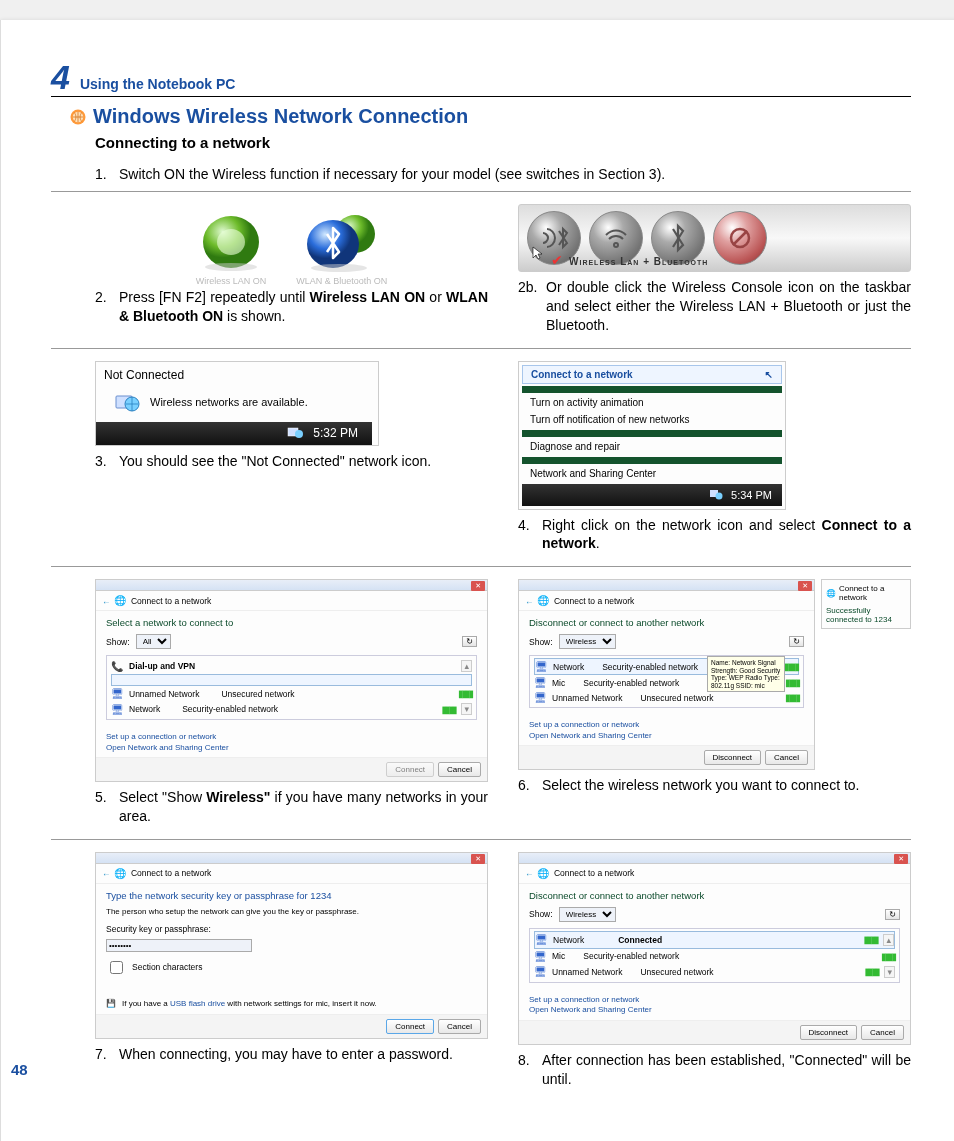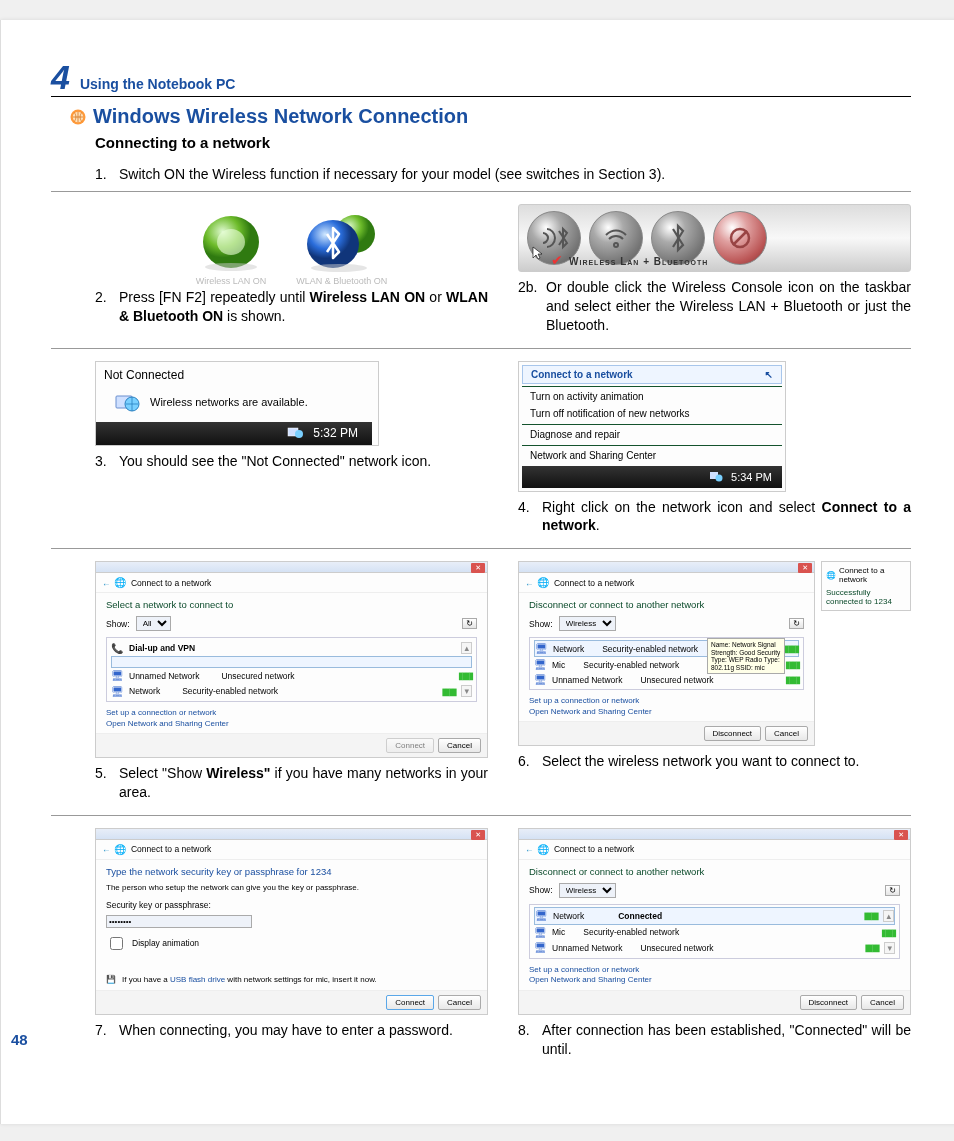--- a/index.html
+++ b/index.html
@@ -181,21 +181,21 @@
   }
 
   
   .fig4 { padding:3px; width: 260px;}
   .fig4 .menu-item {
     padding: 3px 8px;
     font-size: 10px;
     background: #fdfdfd;
   }
   .fig4 .menu-item.first { font-weight: bold; color:#1a4fa0; border:1px solid #a8c6eb; background:#eef5ff; display:flex; justify-content:space-between; align-items:center;}
-  .fig4 .menu-item.group-top { border-top:1px solid #14532d; margin-top:2px; padding-top:4px;}
+  .fig4 .menu-item.group-top { border-top:7px solid #14532d; margin-top:2px; padding-top:4px;}
   .fig4 .tray {
     background: linear-gradient(#333,#111);
     color:#fff;
     display:flex;
     justify-content:flex-end;
     align-items:center;
     gap:8px;
     padding: 4px 10px;
     font-size:11px;
     margin-top:2px;
@@ -245,21 +245,21 @@
   .dlg .row .bars { margin-left:auto; color:#3b3; font-size:10px; letter-spacing:-2px;}
   .dlg select, .dlg input[type=text], .dlg input[type=password]{
     font-size:8px;
     border:1px solid #aaa;
     background:#eef2f9;
     padding:1px 2px;
   }
   .dlg .links {
     font-size:8px;
     color:#1a4fa0;
-    margin-top:6px;
+    margin-top:12px;
     line-height:1.3;
   }
   .dlg .footer {
     display:flex; justify-content:flex-end; gap:4px;
     padding: 4px 6px;
     border-top:1px solid #eee;
     background:#f4f4f4;
   }
   .dlg .btn {
     font-size:8px;
@@ -602,21 +602,21 @@
             <span class="globe">🌐</span>
             <span>Connect to a network</span>
           </div>
         <div class="body">
           <div class="heading" style="color:#1a4fa0;">Type the network security key or passphrase for 1234</div>
           <div style="font-size:8px; margin-bottom:8px;">The person who setup the network can give you the key or passphrase.</div>
           <div style="font-size:8.5px;">Security key or passphrase:</div>
           <input type="text" style="width: 140px;" value="••••••••">
           <div class="row" style="margin-top:4px;">
               <input type="checkbox" style="">
-              <span>Display animation</span>
+              <span>Section characters</span>
             </div>
           <div class="row" style="margin-top:18px; font-size:8px;">
             <span>💾</span>
             <span>
               <span>If you have a </span><span style="color:#1a4fa0;">USB flash drive</span><span> with network settings for mic, insert it now.</span>
             </span>
           </div>
         </div>
         <div class="footer">
           <span class="btn" style="border-color:#5aa7e8;">Connect</span>

